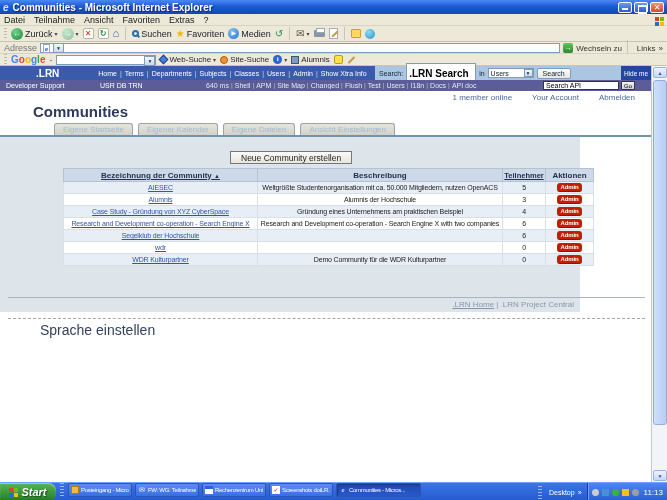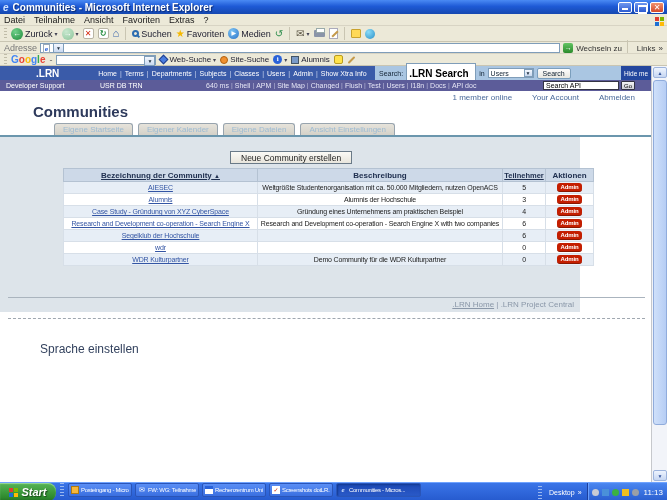--- a/index.html
+++ b/index.html
@@ -125,21 +125,21 @@
   tr.odd td{background:#e7eef6;}
   tr.even td{background:#fff;}
   .community-link{color:#3355a4;text-decoration:underline;cursor:pointer;}
   .admin-badge{display:inline-block;background:#c41e00;color:#fff;font-size:6px;font-weight:bold;border-radius:3px;padding:0 4px;line-height:8px;border-bottom:1px solid #8a1600;cursor:pointer;}
 
   .footer-rule{position:absolute;top:160px;left:8px;width:637px;border-top:1px solid #aab4be;}
   .footer-links{position:absolute;top:163px;right:6px;font-size:8px;color:#8a97a8;}
   .footer-links .home{text-decoration:underline;cursor:pointer;}
   .footer-links .proj{cursor:pointer;}
   .dashed-rule{position:absolute;top:318px;left:8px;width:637px;border-top:1px dashed #a0a8b0;}
-  .lang-link{position:absolute;top:322px;left:40px;font-size:12px;color:#33425e;cursor:pointer;margin-top:20px;}
+  .lang-link{position:absolute;top:322px;left:40px;font-size:14px;color:#33425e;cursor:pointer;}
 
   
   .scrollbar{position:absolute;left:651px;top:66px;width:16px;height:416px;background:#f2f4f9;border-left:1px solid #c6c8cc;}
   .sb-btn{position:absolute;left:1px;width:14px;height:11px;background:linear-gradient(180deg,#eef4fe,#c6d6f2);border:1px solid #9cb3dc;border-radius:2px;font-size:5px;color:#34549c;text-align:center;line-height:10px;}
   .sb-up{top:1px}.sb-down{bottom:1px}
   .sb-thumb{position:absolute;left:1px;top:14px;width:14px;height:345px;background:linear-gradient(90deg,#cfe0fa,#b6cdf4);border:1px solid #90acdc;border-radius:3px;}
 
   
   .taskbar{top:482px;height:36px;background:linear-gradient(180deg,#3a75e8 0%,#2458cc 55%,#1c49ae 100%);border-top:1px solid #6fa3ff;display:flex;align-items:flex-start;}
   .start-btn{width:56px;height:18px;background:linear-gradient(180deg,#56b556,#2e8a2e 80%,#247024);border-radius:0 8px 8px 0;display:flex;align-items:center;justify-content:center;gap:3px;color:#fff;font-weight:bold;font-style:italic;font-size:11px;text-shadow:1px 1px 1px #1a4a1a;cursor:pointer;box-shadow:inset 0 1px 1px #9ad89a;}

